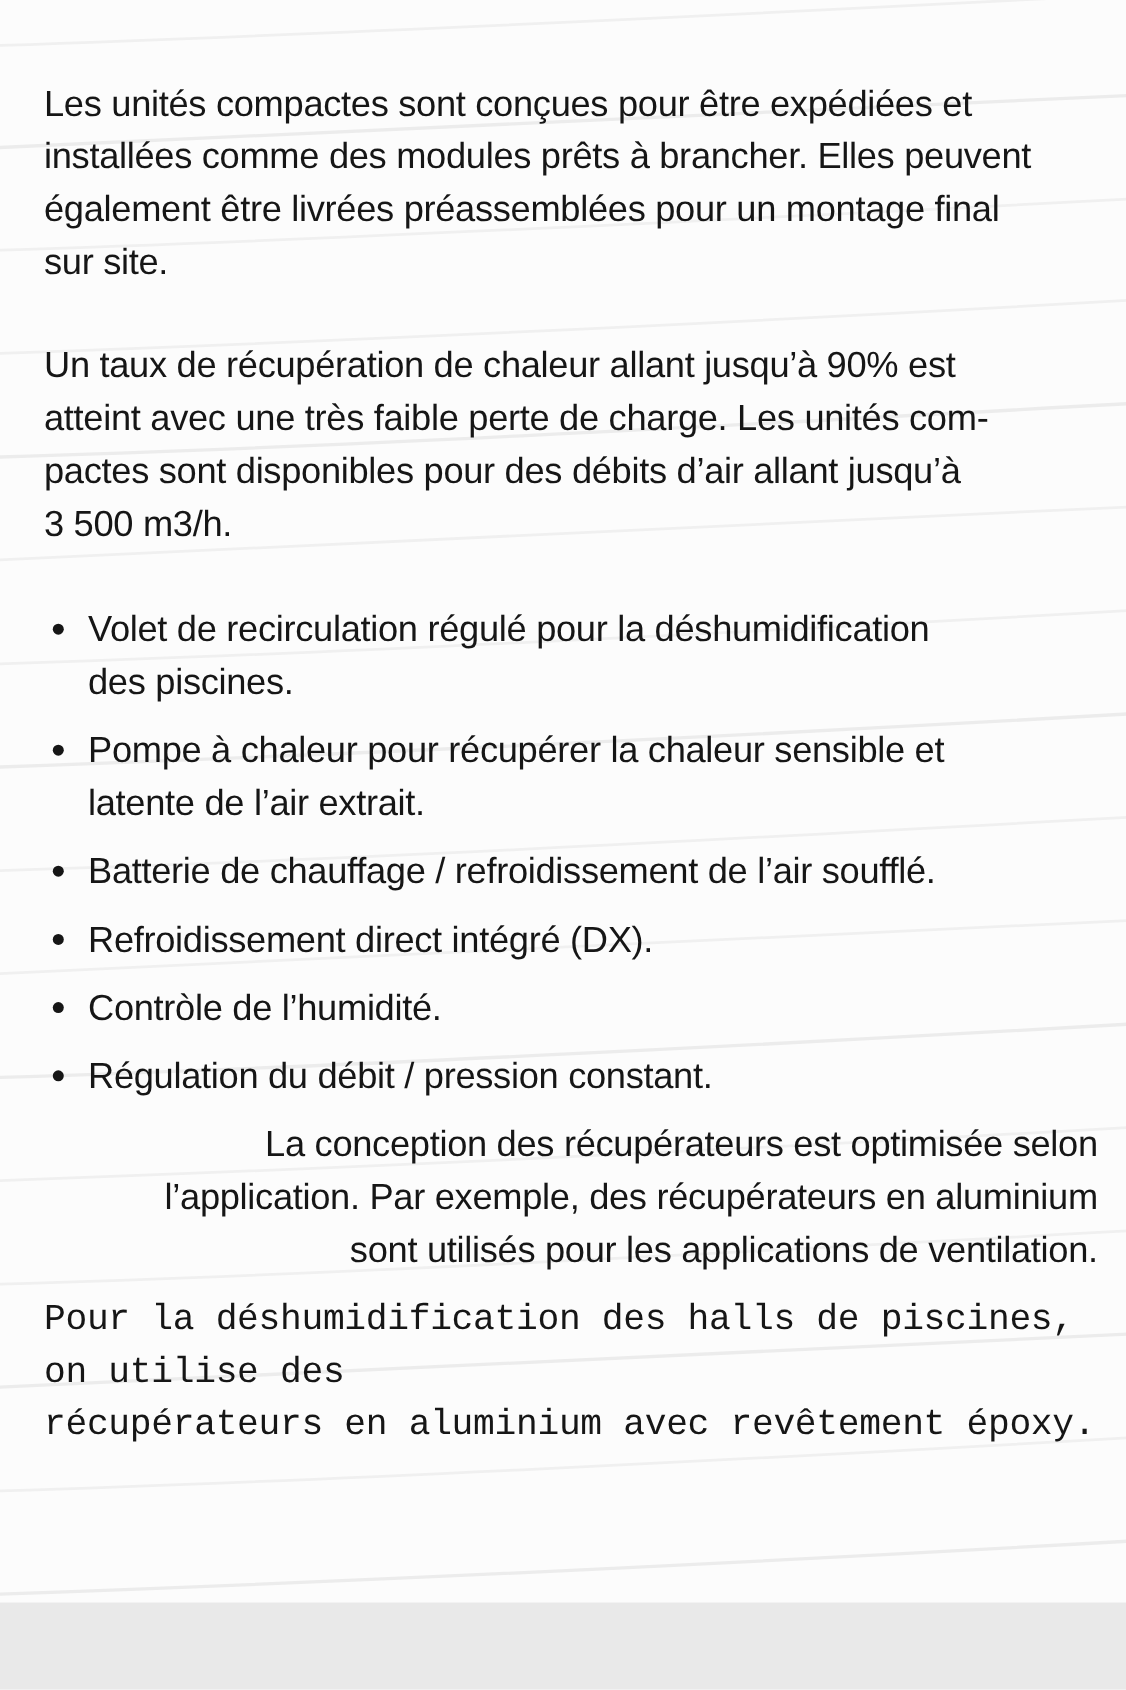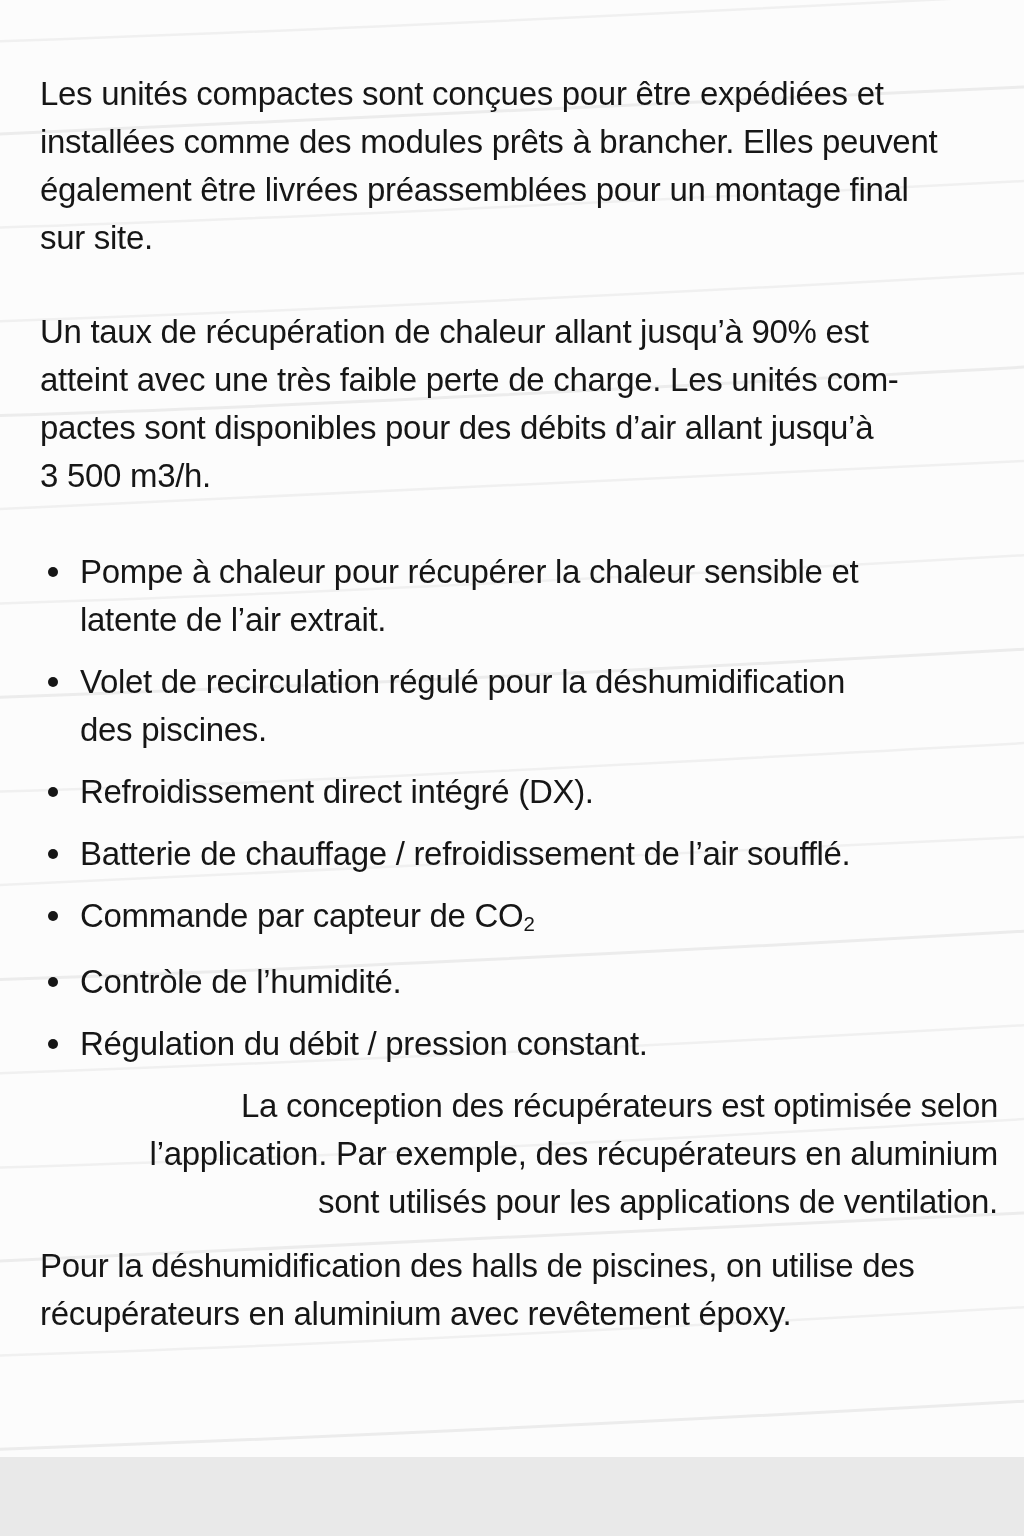--- a/index.html
+++ b/index.html
@@ -26,21 +26,21 @@
   }
   .para {
     margin: 0 0 46px 0;
     font-size: 33px;
     line-height: 48px;
     letter-spacing: -0.3px;
     white-space: pre-line;
   }
   .para.p2 { margin-bottom: 48px; }
   .para.p3 { margin: 14px 0 16px 0; text-align: right; }
-  .para.p4 { margin: 0; }
+  .para.p4 { margin: 0; font-family: Liberation Mono, monospace; }
   .bullets {
     list-style: none;
     margin: 0;
     padding: 0;
   }
   .bullet {
     position: relative;
     padding-left: 40px;
     margin-bottom: 14px;
     font-size: 33px;
@@ -99,39 +99,35 @@
 sur site.</p>
 
     <p class="para p2">Un taux de récupération de chaleur allant jusqu’à 90% est
 atteint avec une très faible perte de charge. Les unités com-
 pactes sont disponibles pour des débits d’air allant jusqu’à
 3 500 m3/h.</p>
 
     <ul class="bullets">
       <li class="bullet">
         <span class="dot"></span>
-        <span class="bullet-text">Pompe à chaleur pour récupérer la chaleur sensible et
-latente de l’air extrait.</span>
-      </li>
-      <li class="bullet">
-        <span class="dot"></span>
         <span class="bullet-text">Volet de recirculation régulé pour la déshumidification
 des piscines.</span>
       </li>
       <li class="bullet">
         <span class="dot"></span>
-        <span class="bullet-text">Refroidissement direct intégré (DX).</span>
+        <span class="bullet-text">Pompe à chaleur pour récupérer la chaleur sensible et
+latente de l’air extrait.</span>
       </li>
       <li class="bullet">
         <span class="dot"></span>
         <span class="bullet-text">Batterie de chauffage / refroidissement de l’air soufflé.</span>
       </li>
       <li class="bullet">
         <span class="dot"></span>
-        <span class="bullet-text">Commande par capteur de CO</span><span class="sub">2</span>
+        <span class="bullet-text">Refroidissement direct intégré (DX).</span>
       </li>
       <li class="bullet">
         <span class="dot"></span>
         <span class="bullet-text">Contròle de l’humidité.</span>
       </li>
       <li class="bullet">
         <span class="dot"></span>
         <span class="bullet-text">Régulation du débit / pression constant.</span>
       </li>
     </ul>

